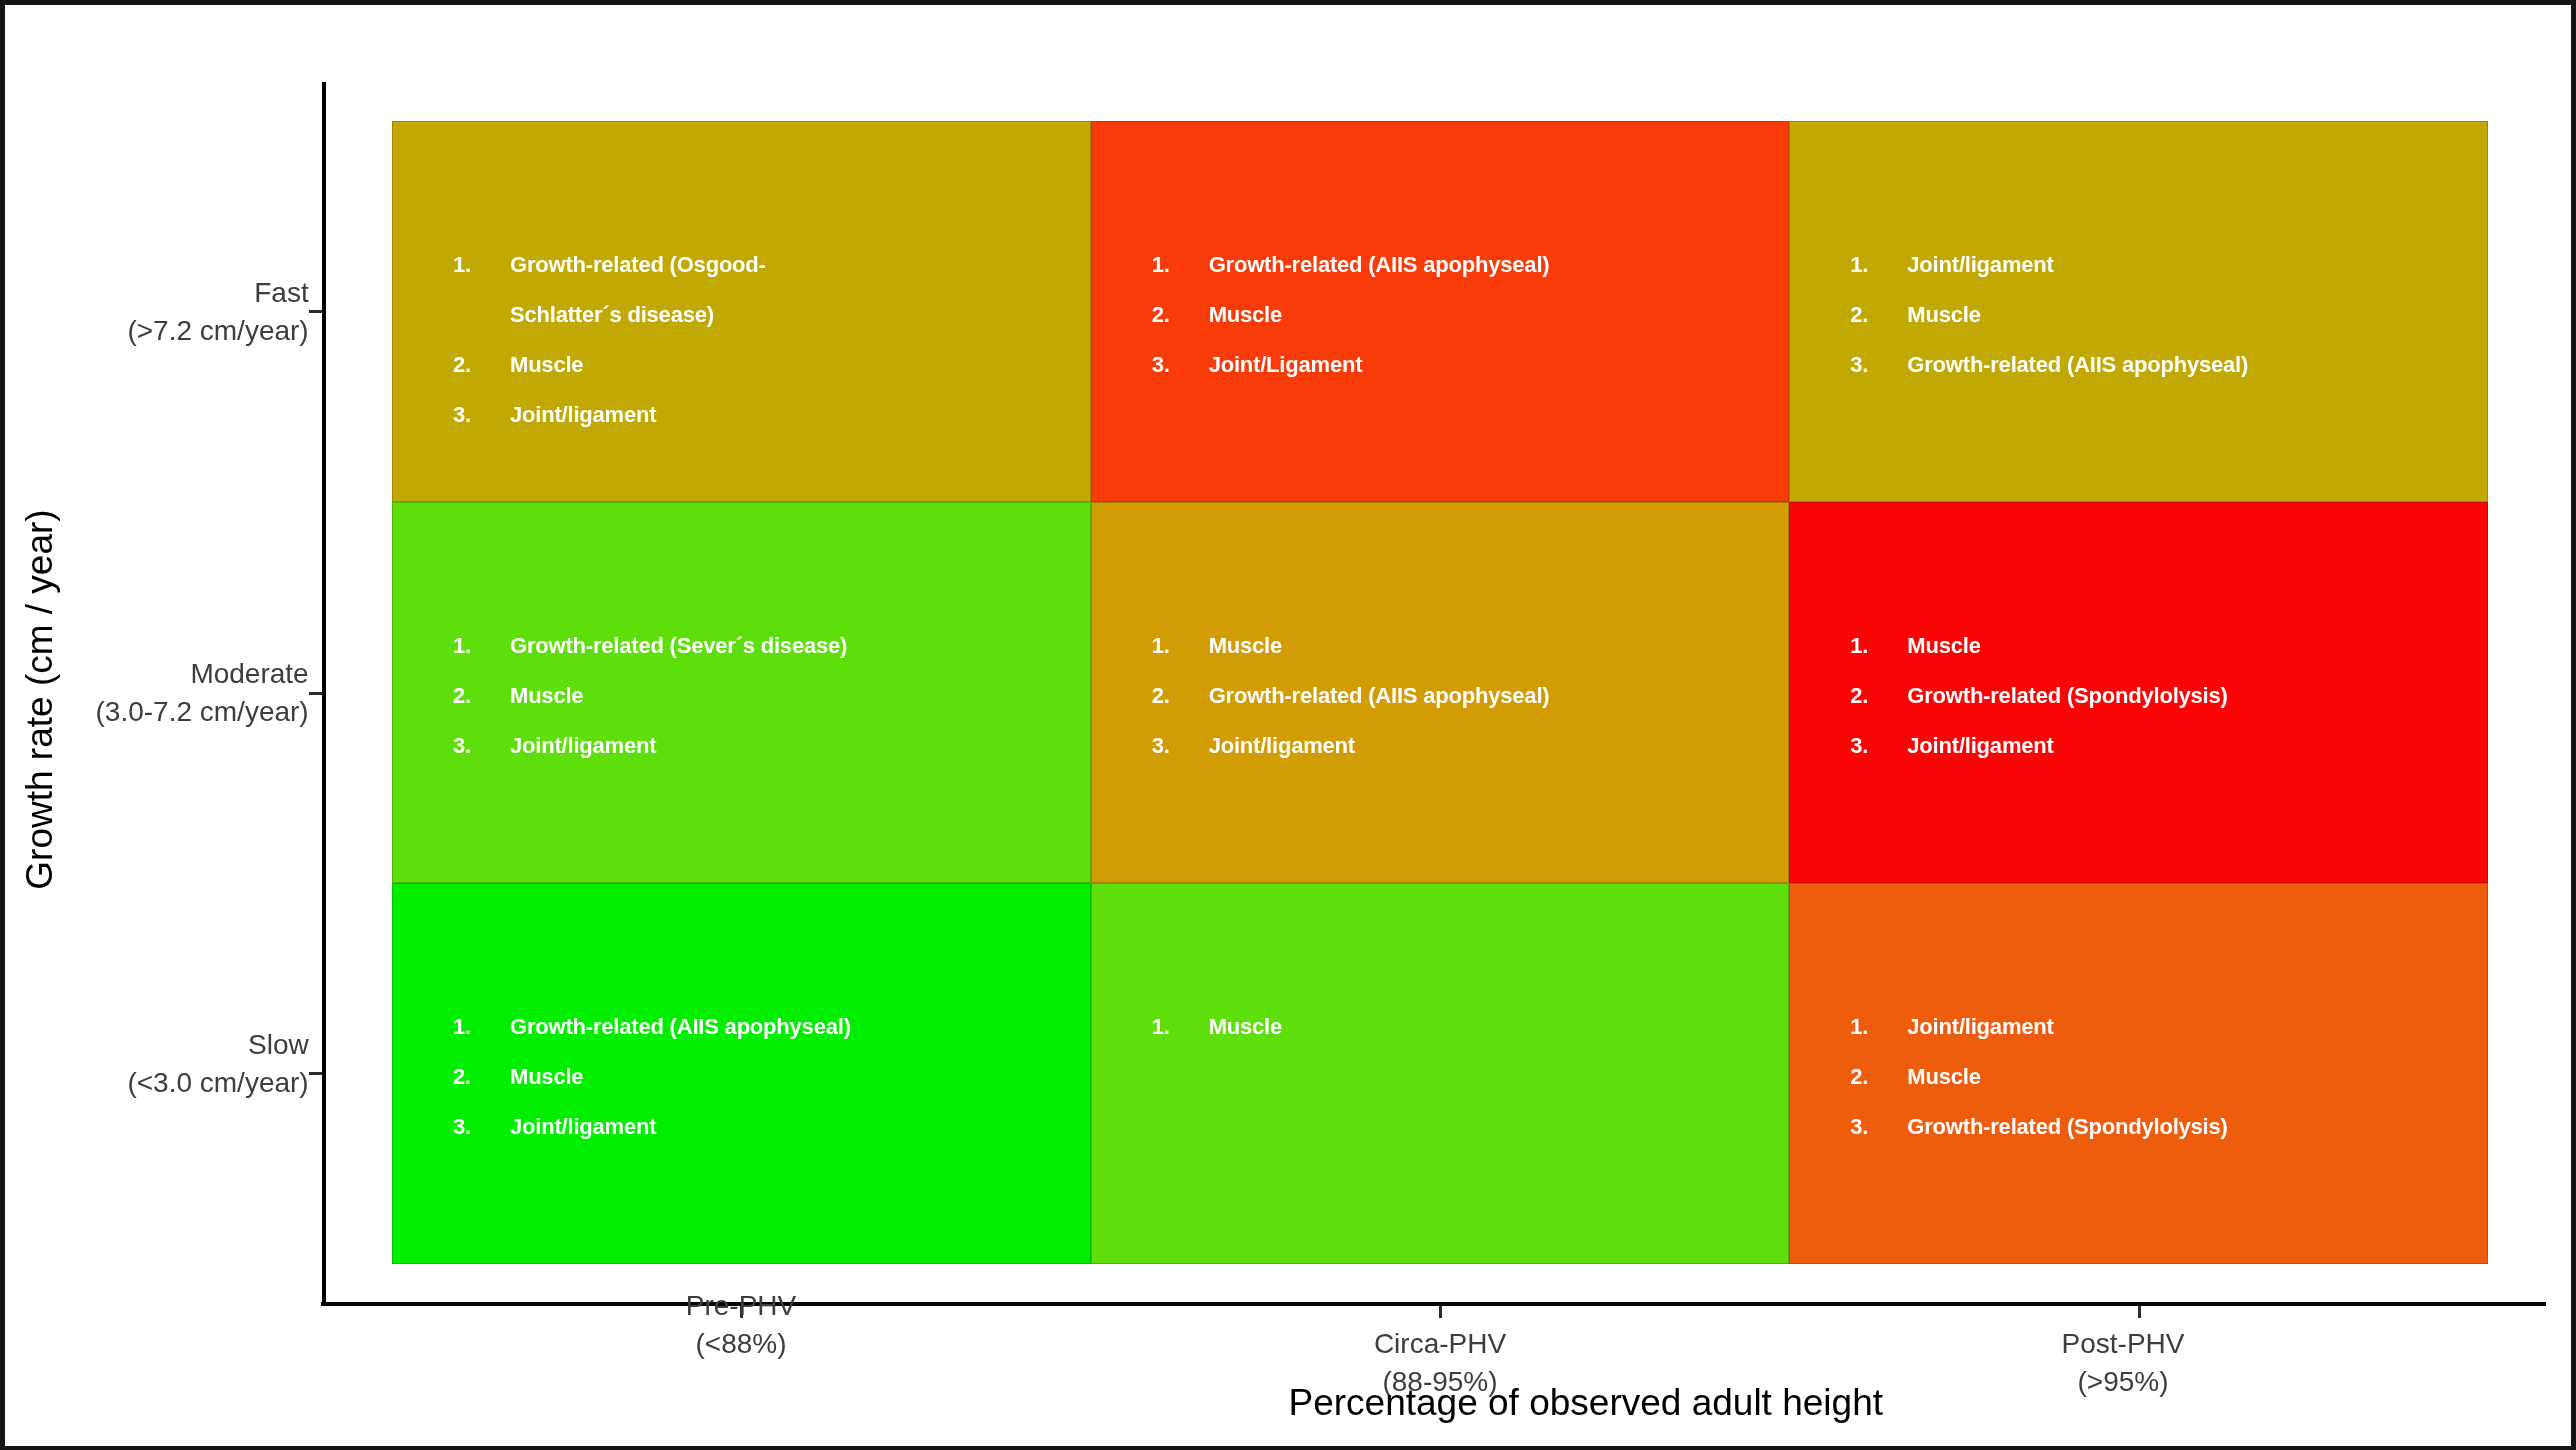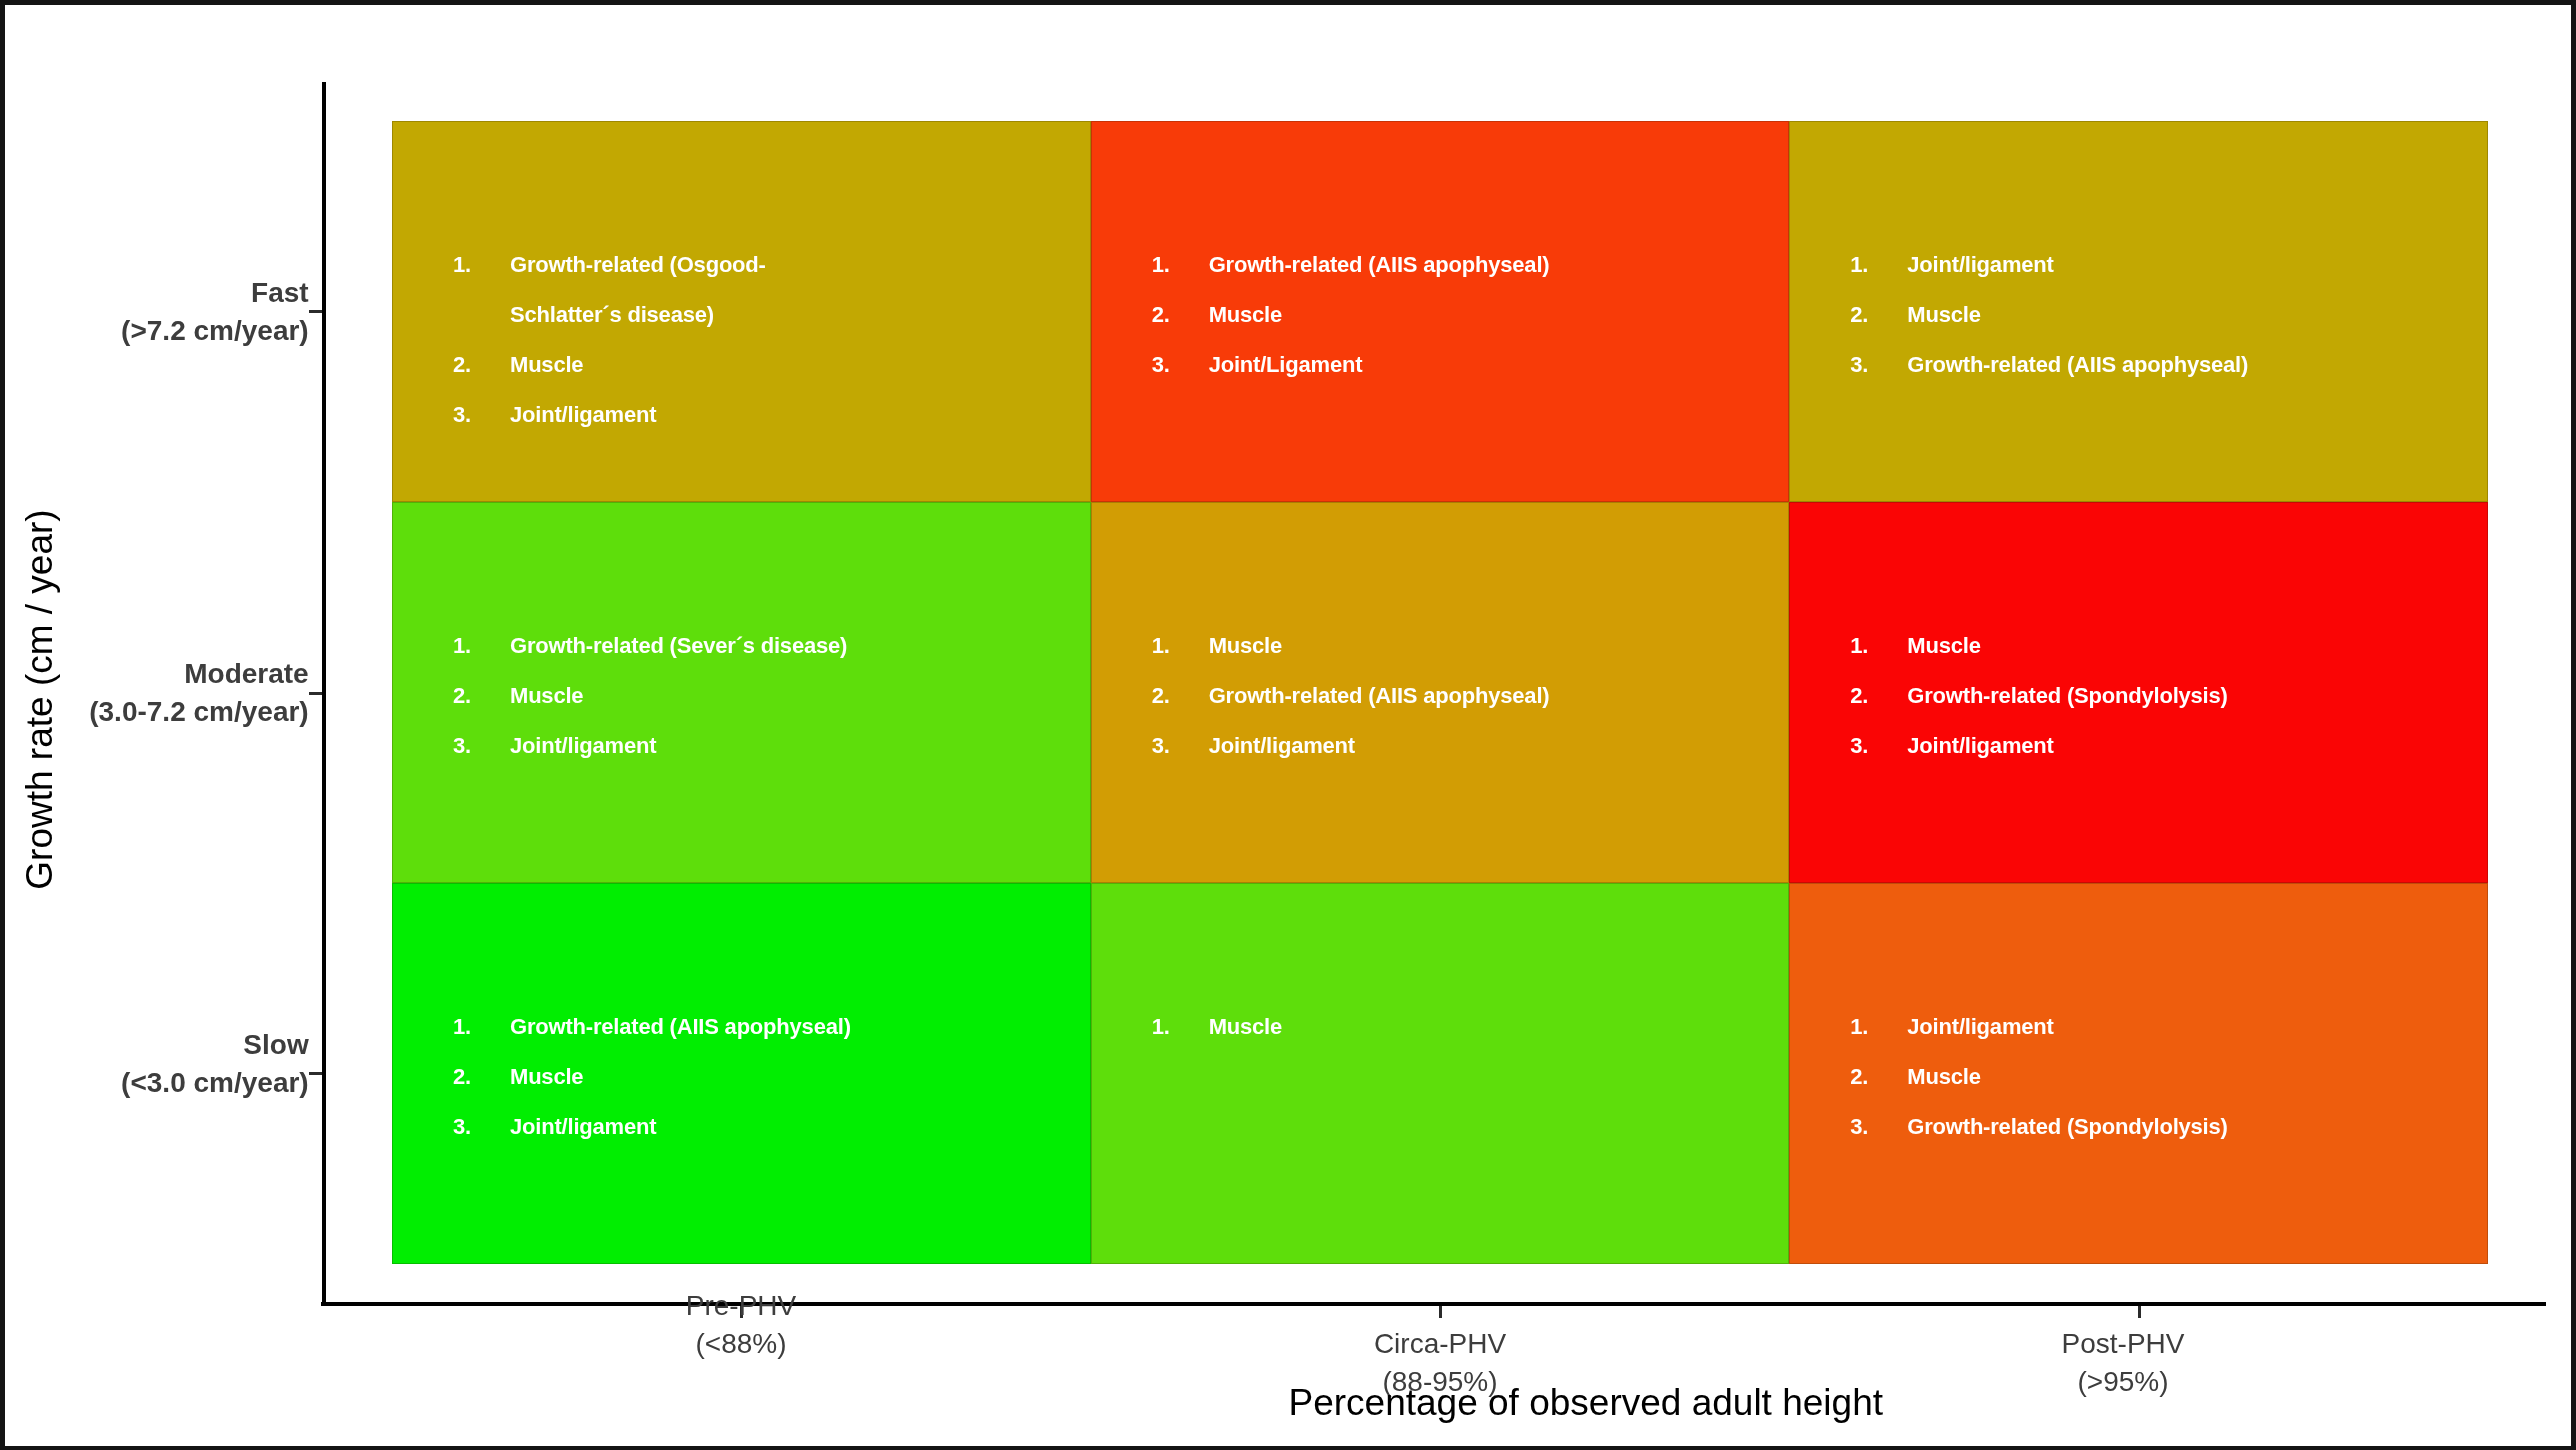--- a/index.html
+++ b/index.html
@@ -9,21 +9,21 @@
     box-sizing:border-box;
     border:5.8px solid #141414;
     background:#ffffff;
     font-family:"Liberation Sans", sans-serif;
     overflow:hidden;
   }
   .axis-line{position:absolute;background:#000;}
   .tick{position:absolute;background:#2b2b2b;}
   .ytick-label{
     position:absolute;width:292px;text-align:right;
-    font-size:28px;line-height:38px;color:#3d3d3d;white-space:nowrap;font-weight:bold;
+    font-size:28px;line-height:38px;color:#3d3d3d;white-space:nowrap;
   }
   .xtick-label{
     position:absolute;width:380px;text-align:center;
     font-size:28px;line-height:38px;color:#3d3d3d;white-space:nowrap;
   }
   .y-title{
     position:absolute;left:-435px;top:669px;width:949px;height:51px;
     transform:rotate(-90deg);transform-origin:center;
     text-align:center;font-size:37px;color:#000;white-space:nowrap;
   }

